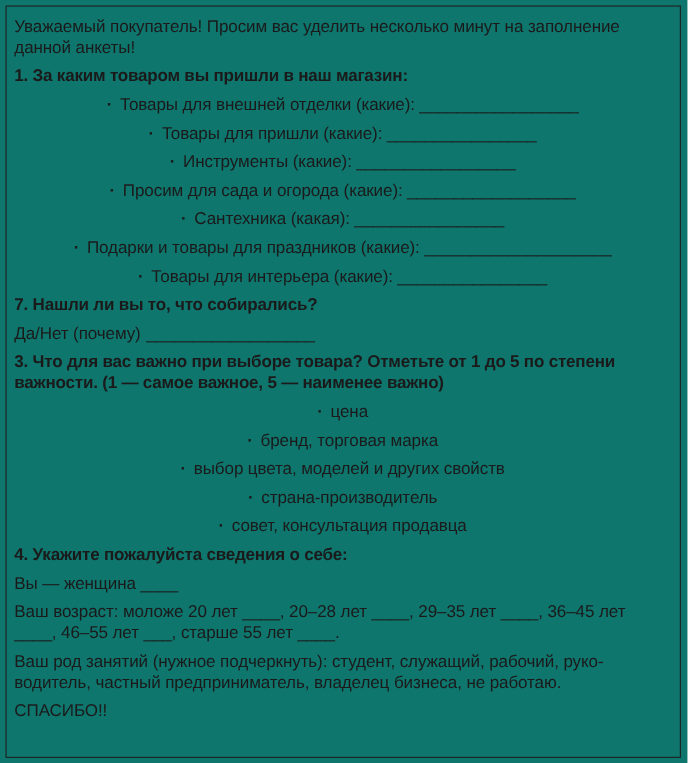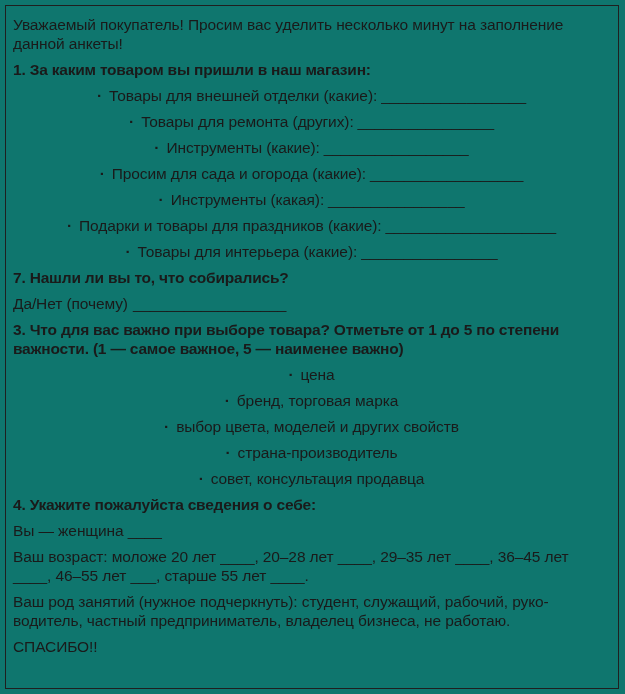--- a/index.html
+++ b/index.html
@@ -59,30 +59,30 @@
       <span class="line">Уважаемый покупатель! Просим вас уделить несколько минут на заполнение</span>
       <span class="line">данной анкеты!</span>
     </div>
 
     <div class="block heading">1. За каким товаром вы пришли в наш магазин:</div>
 
     <div class="block item">
       <span class="bullet">·</span><span>Товары для внешней отделки (какие):</span><span class="blank">_________________</span>
     </div>
     <div class="block item">
-      <span class="bullet">·</span><span>Товары для ремонта (других):</span><span class="blank">________________</span>
+      <span class="bullet">·</span><span>Товары для пришли (какие):</span><span class="blank">________________</span>
     </div>
     <div class="block item">
       <span class="bullet">·</span><span>Инструменты (какие):</span><span class="blank">_________________</span>
     </div>
     <div class="block item">
       <span class="bullet">·</span><span>Просим для сада и огорода (какие):</span><span class="blank">__________________</span>
     </div>
     <div class="block item">
-      <span class="bullet">·</span><span>Инструменты (какая):</span><span class="blank">________________</span>
+      <span class="bullet">·</span><span>Сантехника (какая):</span><span class="blank">________________</span>
     </div>
     <div class="block item">
       <span class="bullet">·</span><span>Подарки и товары для праздников (какие):</span><span class="blank">____________________</span>
     </div>
     <div class="block item">
       <span class="bullet">·</span><span>Товары для интерьера (какие):</span><span class="blank">________________</span>
     </div>
 
     <div class="block heading">7. Нашли ли вы то, что собирались?</div>
     <div class="block">

